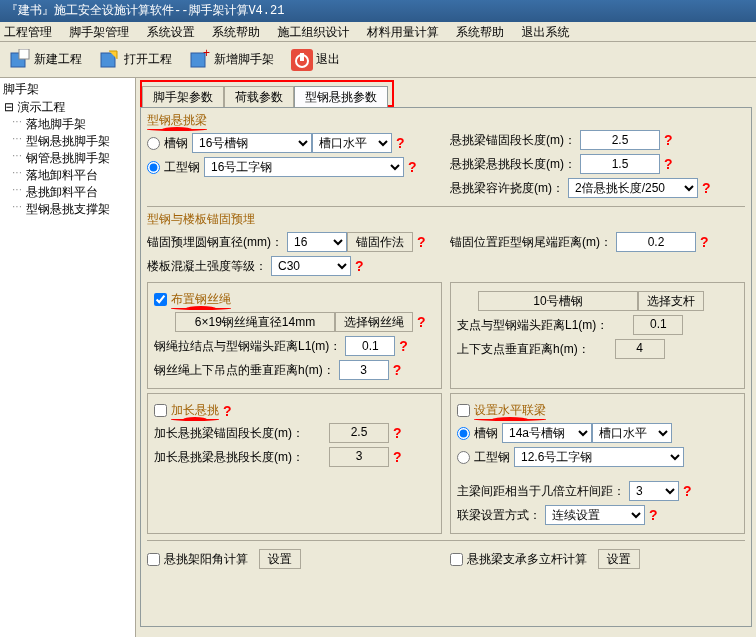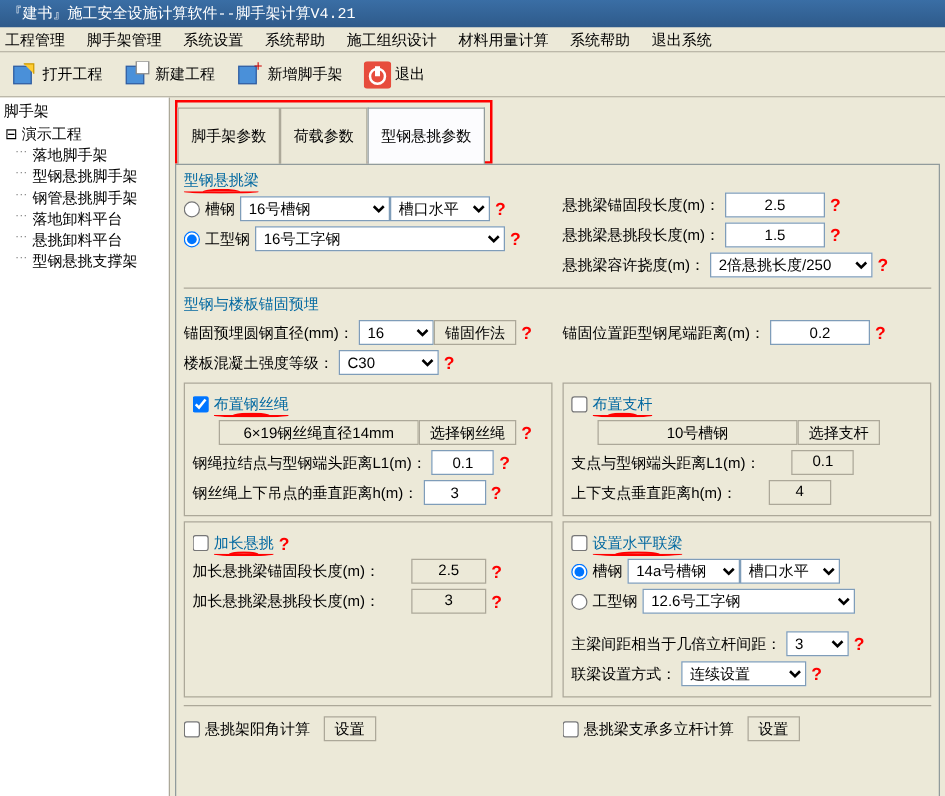--- a/index.html
+++ b/index.html
@@ -11,24 +11,24 @@
 .tbtn { display: inline-flex; align-items: center; margin-right: 8px; padding: 2px 4px; cursor: pointer; }
 .tbtn .ico { width: 24px; height: 24px; margin-right: 2px; display: inline-flex; align-items: center; justify-content: center; }
 .main { display: flex; height: 559px; }
 .tree { width: 136px; border-right: 1px solid #aca899; background: #fff; padding: 2px; overflow: hidden; }
 .tree-title { font-weight: normal; padding: 1px; }
 .tree-root { padding-left: 2px; }
 .tree-sub { padding-left: 24px; white-space: nowrap; position: relative; }
 .tree-sub::before { content: "···"; position: absolute; left: 10px; color: #888; font-size: 10px; }
 .content { flex: 1; background: #ece9d8; padding: 2px 4px; overflow: hidden; }
 .tabs { display: flex; border: 2px solid red; width: 254px; }
-.tab { border: 1px solid #aca899; background: #ece9d8; padding: 14px 10px; position: relative; top: 4px; cursor: pointer; }
+.tab { border: 1px solid #aca899; background: #ece9d8; padding: 2px 10px; position: relative; top: 4px; cursor: pointer; }
 .tab.active { border: 1px solid #919b9c; border-bottom: 1px solid #ece9d8; background: #fcfcfe; }
 .panel { border: 1px solid #919b9c; background: #ece9d8; padding: 4px 6px; height: 520px; position: relative; }
-.group-title { color: #0369a1; position: relative; display: inline-block; }
+.group-title { color: #a16207; position: relative; display: inline-block; }
 .squiggle { border-bottom: 2px solid red; border-radius: 0 0 50% 50%; position: absolute; bottom: -2px; left: 0; width: 100%; height: 3px; }
 .squiggle::after { content: ""; display: block; border-top: 2px solid red; border-radius: 50% 50% 0 0; width: 50%; height: 3px; position: absolute; left: 25%; top: -1px; }
 .row { display: flex; align-items: center; margin: 4px 0; }
 .radio, .check { margin-right: 4px; }
 .label { margin-right: 4px; }
 .combo, .txt { border: 1px solid #7f9db9; background: #fff; height: 20px; padding: 1px 2px; }
 .combo { width: 120px; }
 .txt { width: 80px; text-align: center; }
 .btn { border: 1px solid #aca899; background: #ece9d8; padding: 1px 8px; height: 20px; cursor: pointer; }
 .help { color: red; font-weight: bold; margin-left: 4px; cursor: pointer; font-size: 14px; }
@@ -52,33 +52,33 @@
   <span>材料用量计算</span>
   <span>系统帮助</span>
   <span>退出系统</span>
 </div>
 
 <div class="toolbar">
   <div class="tbtn">
     <span class="ico">
         <svg width="22" height="22">
           <rect x="2" y="4" width="14" height="14" fill="#4a90d9" stroke="#2c5aa0"></rect>
+          <rect x="10" y="0" width="10" height="10" fill="#fff" stroke="#888"></rect>
+        </svg>
+      </span>
+    <span>新建工程</span>
+  </div>
+  <div class="tbtn">
+    <span class="ico">
+        <svg width="22" height="22">
+          <rect x="2" y="4" width="14" height="14" fill="#4a90d9" stroke="#2c5aa0"></rect>
           <path d="M10 2 L18 2 L18 10" fill="#fc3" stroke="#c90"></path>
         </svg>
       </span>
     <span>打开工程</span>
-  </div>
-  <div class="tbtn">
-    <span class="ico">
-        <svg width="22" height="22">
-          <rect x="2" y="4" width="14" height="14" fill="#4a90d9" stroke="#2c5aa0"></rect>
-          <rect x="10" y="0" width="10" height="10" fill="#fff" stroke="#888"></rect>
-        </svg>
-      </span>
-    <span>新建工程</span>
   </div>
   <div class="tbtn">
     <span class="ico">
         <svg width="22" height="22">
           <rect x="2" y="4" width="14" height="14" fill="#4a90d9" stroke="#2c5aa0"></rect>
           <text x="14" y="8" fill="#c00" font-size="12">+</text>
         </svg>
       </span>
     <span>新增脚手架</span>
   </div>
@@ -194,24 +194,20 @@
               <span class="help">?</span>
             </div>
           <div class="row">
               <span class="label">钢丝绳上下吊点的垂直距离h(m)：</span>
               <input class="txt" style="width: 50px;" value="3">
               <span class="help">?</span>
             </div>
         </fieldset>
         <fieldset class="col">
           <div class="row">
-              <input type="checkbox" class="check" style="">
-              <span class="group-title"><span>布置支杆</span><span class="squiggle"></span></span>
-            </div>
-          <div class="row">
               <div class="readonly" style="width:160px">10号槽钢</div>
               <button class="btn">选择支杆</button>
             </div>
           <div class="row">
               <span class="label">支点与型钢端头距离L1(m)：</span>
               <div class="readonly" style="width:50px">0.1</div>
             </div>
           <div class="row">
               <span class="label">上下支点垂直距离h(m)：</span>
               <div class="readonly" style="width:50px">4</div>

